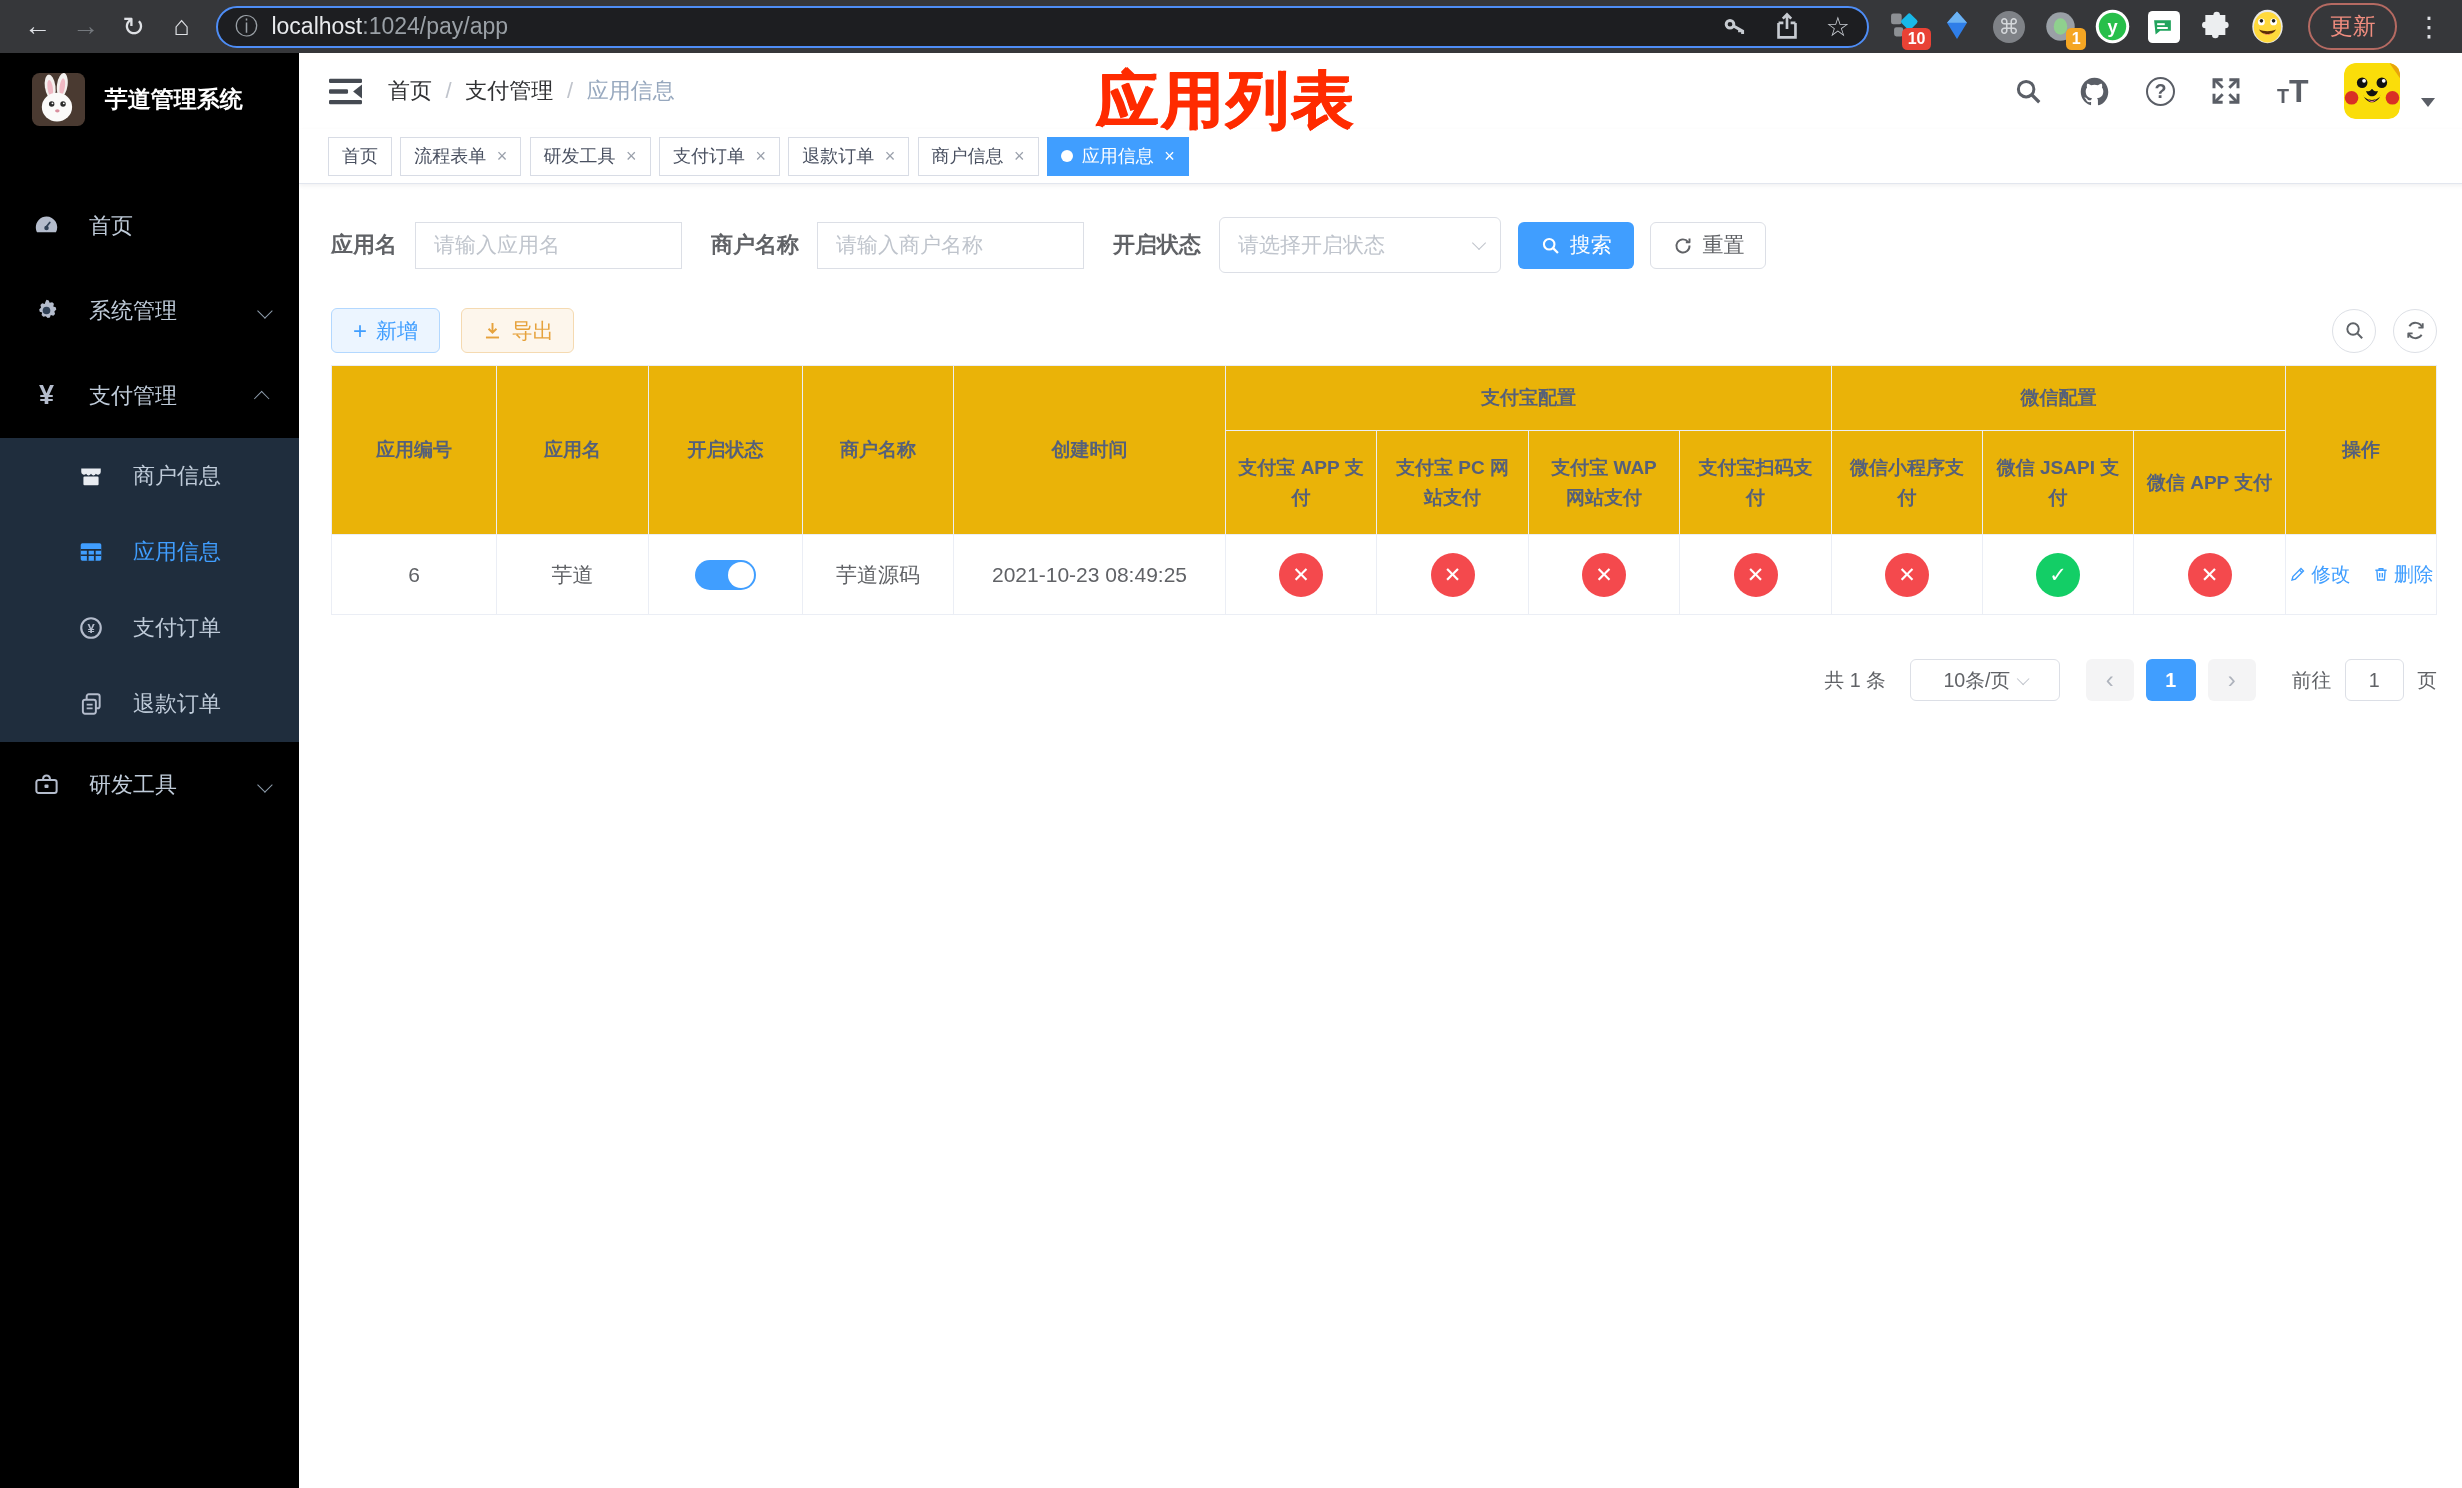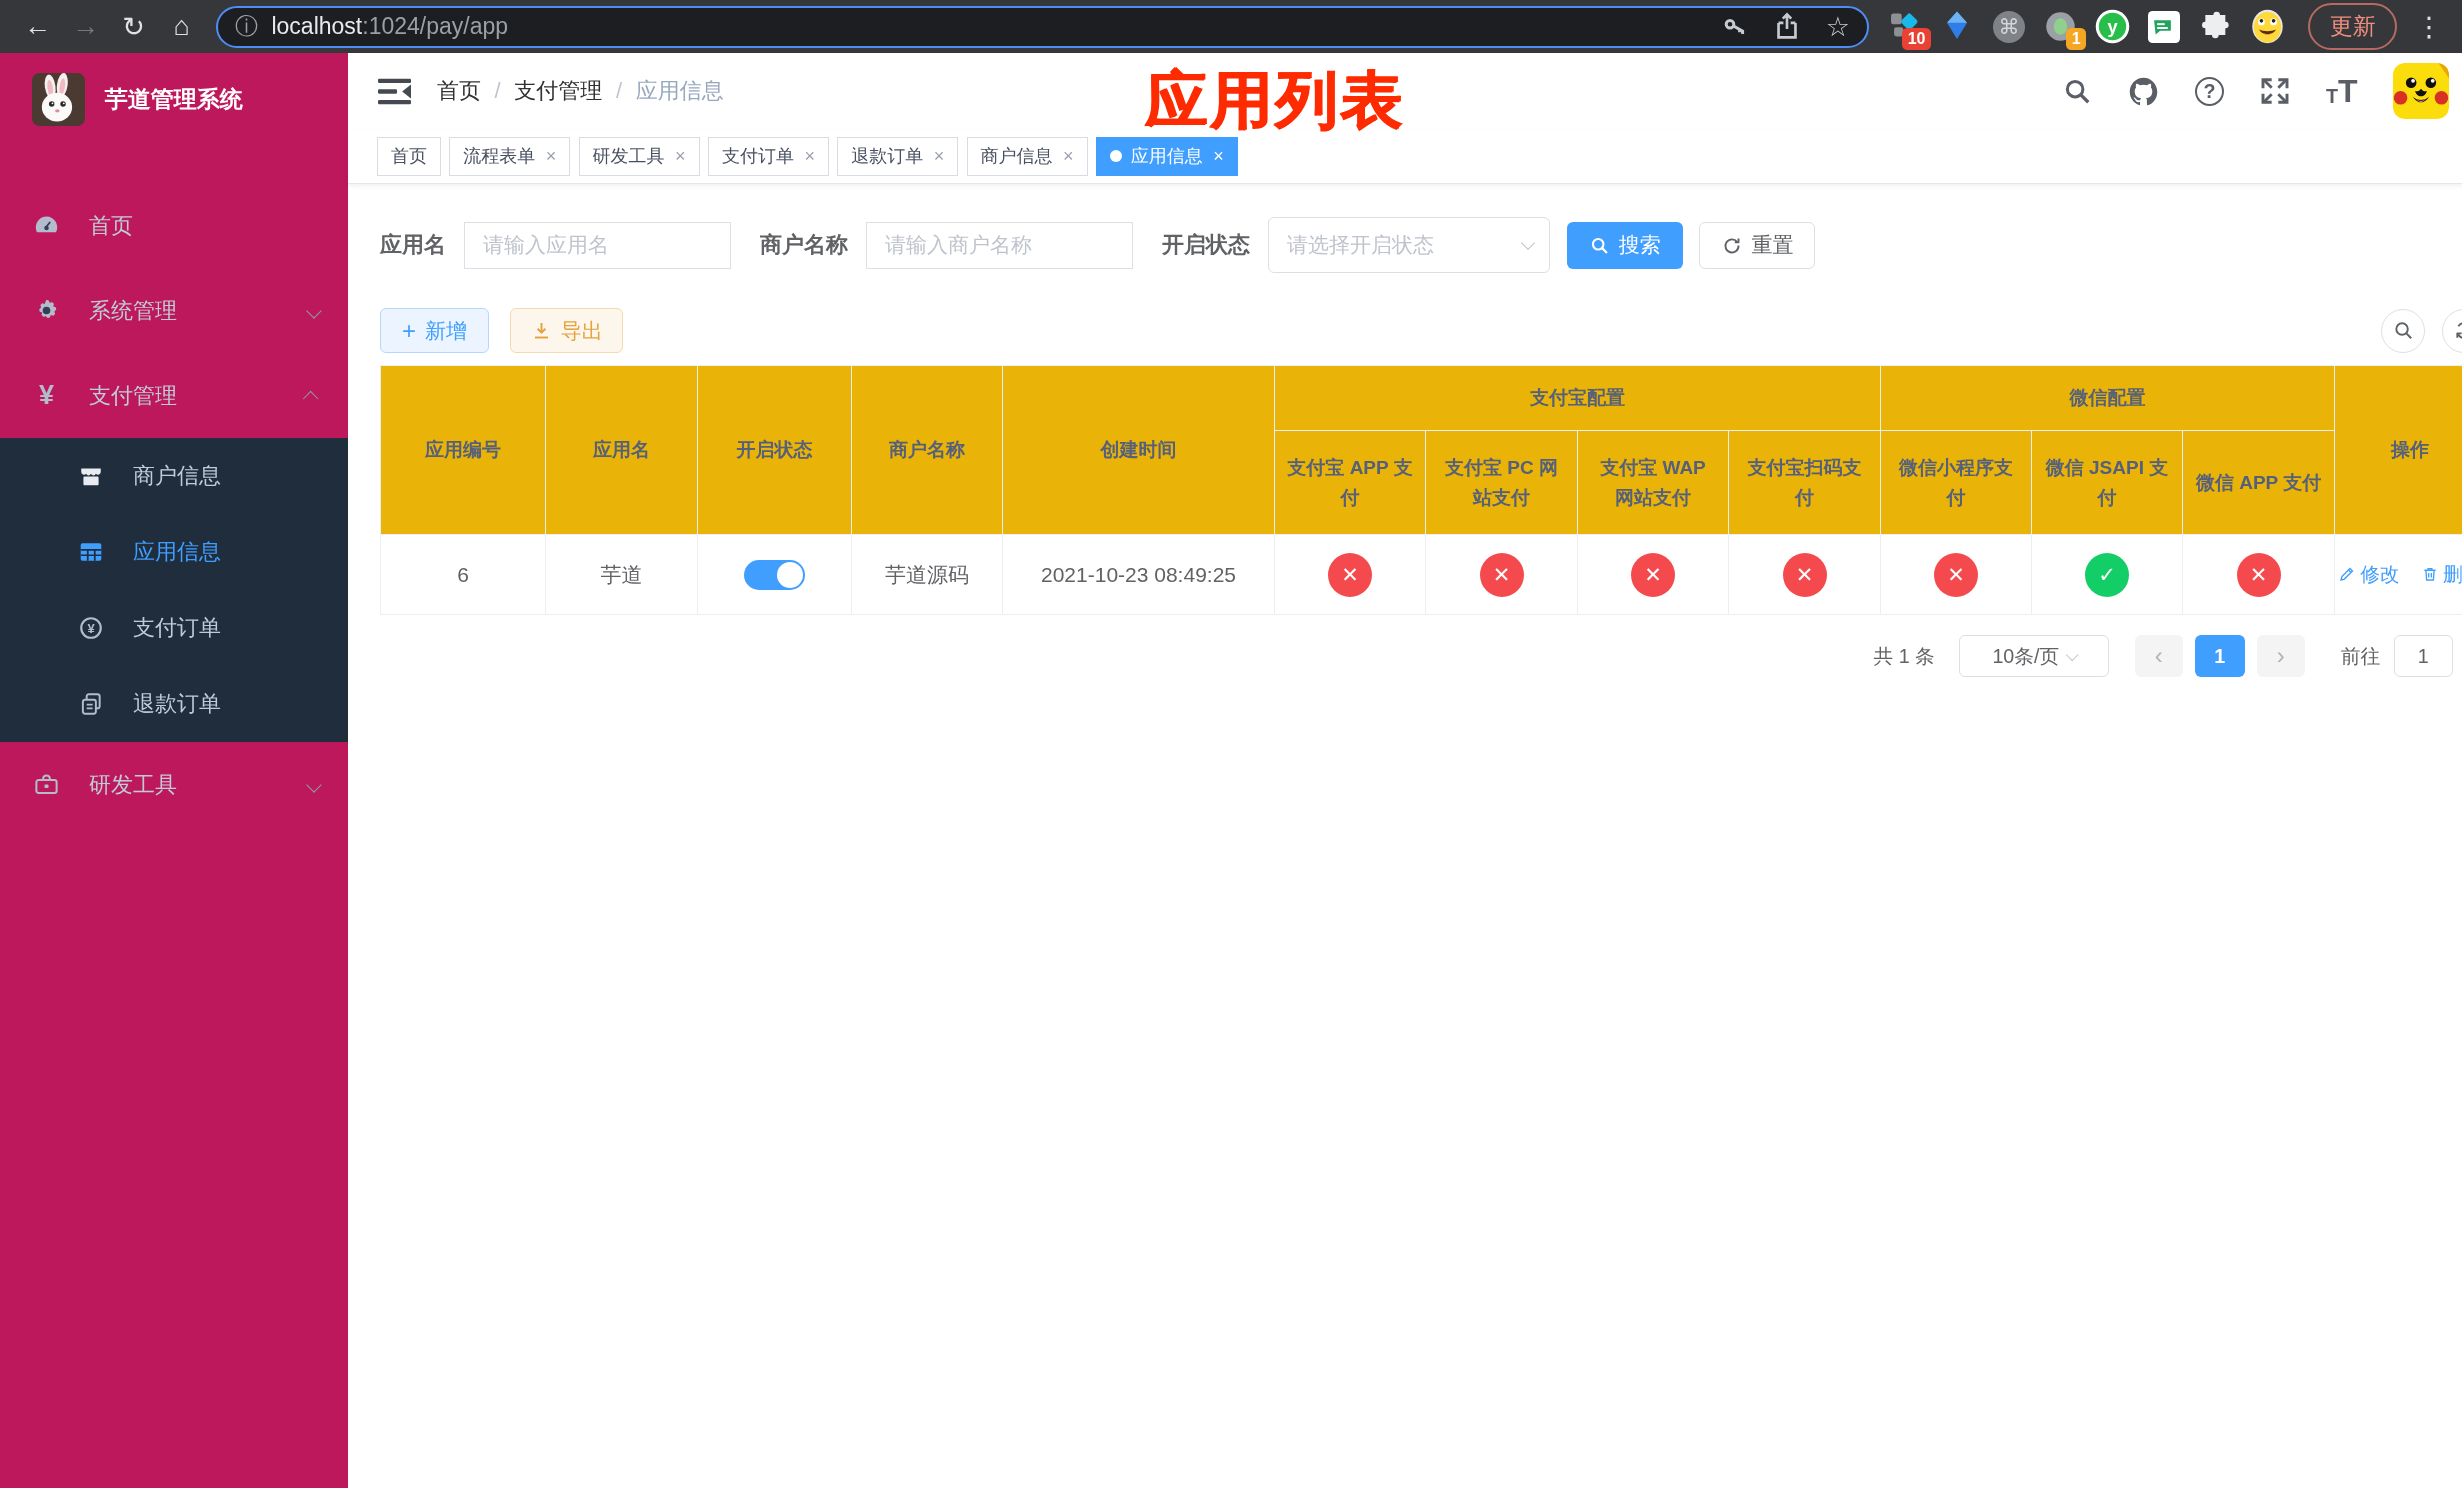--- a/index.html
+++ b/index.html
@@ -30,21 +30,21 @@
   .cmd-circle { width:32px; height:32px; border-radius:50%; background:#7f8287; color:#d4d7da;
     font-size:21px; display:flex; align-items:center; justify-content:center; }
   .update-btn { margin-left:23px; border:2.3px solid #b56a62; color:#f08d7f; font-size:23px;
     border-radius:756px; padding:6px 19.7px; white-space:nowrap; }
   .menu-dots { margin-left:12px; color:#dfe1e5; font-size:27px; padding:0 6px; }
 
   
   .app { display:flex; height:1436px; }
 
   
-  .sidebar { width:348px; flex-shrink:0; background:#be185d; color:#bfcbd9; }
+  .sidebar { width:299px; flex-shrink:0; background:#000000; color:#bfcbd9; }
   .logo-row { height:92px; display:flex; align-items:center; padding-left:32px; gap:19.7px; }
   .logo-img { width:53px; height:53px; border-radius:7.6px; overflow:hidden; flex-shrink:0; }
   .logo-title { color:#fff; font-size:23px; font-weight:bold; }
   .menu { padding-top:38px; }
   .m-item { height:85px; display:flex; align-items:center; padding:0 30px; gap:26px;
     font-size:22px; color:#bfcbd9; cursor:pointer; }
   .m-ico { width:33px; display:flex; justify-content:center; color:#b4bccc; font-size:26px; }
   .m-caret { margin-left:auto; }
   .chev { width:10.6px; height:10.6px; border-right:1.9px solid #8d9cab; border-bottom:1.9px solid #8d9cab;
     display:inline-block; }
@@ -135,21 +135,21 @@
   .pay-status { width:44px; height:44px; border-radius:50%; display:inline-flex; align-items:center;
     justify-content:center; color:#fff; font-size:21px; font-weight:bold; }
   .st-off { background:#f4494d; }
   .st-on { background:#13ce66; }
 
   .op-link { color:#409eff; font-size:19.7px; display:inline-flex; align-items:center; gap:4.5px;
     cursor:pointer; }
   .op-link + .op-link { margin-left:21px;justify-content:space-between; }
 
   
-  .pagination { display:flex; align-items:center; justify-content:flex-end; margin-top:20px;
+  .pagination { display:flex; align-items:center; justify-content:flex-end; margin-top:44px;
     font-size:19.7px; color:#606266; }
   .pg-total { margin-right:24px; }
   .pg-size { width:150px; height:42px; border:1.5px solid #dcdfe6; border-radius:6px;
     display:flex; align-items:center; justify-content:center; gap:7px; cursor:pointer; color:#606266; }
   .pg-size .caret { width:9px; height:9px; border-right:1.9px solid #c0c4cc; border-bottom:1.9px solid #c0c4cc;
     transform:rotate(45deg) translateY(-2.3px); }
   .pg-btn { width:48px; height:42px; background:#f4f4f5; border-radius:6px; color:#aeb3bc;
     font-size:24px; display:flex; align-items:center; justify-content:center; margin-left:26px; cursor:pointer; }
   .pg-cur { width:50px; height:42px; background:#409eff; border-radius:6px; color:#fff;
     font-size:19.7px; font-weight:bold; display:flex; align-items:center; justify-content:center; margin-left:12px; }

